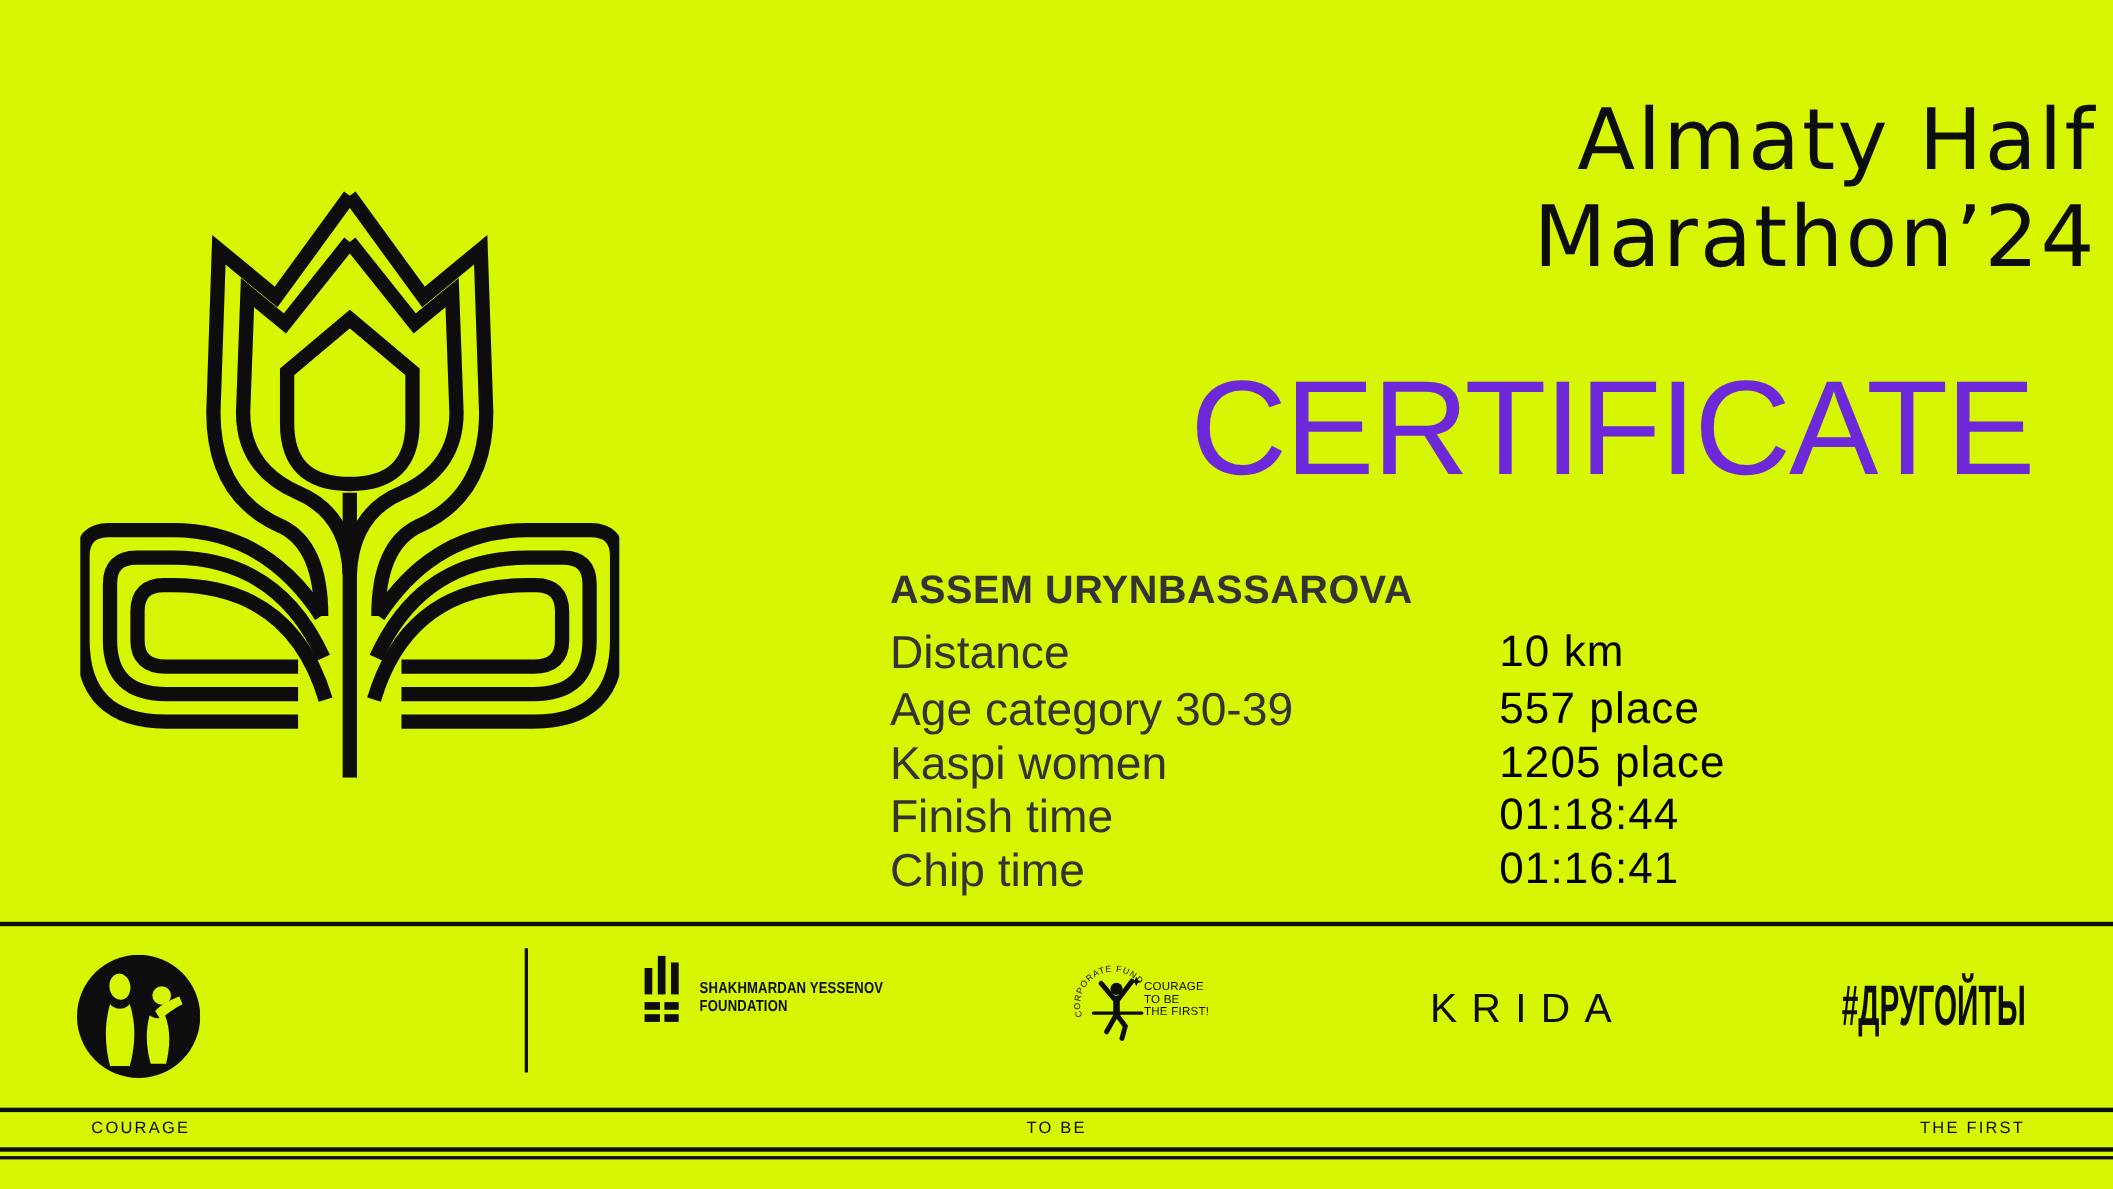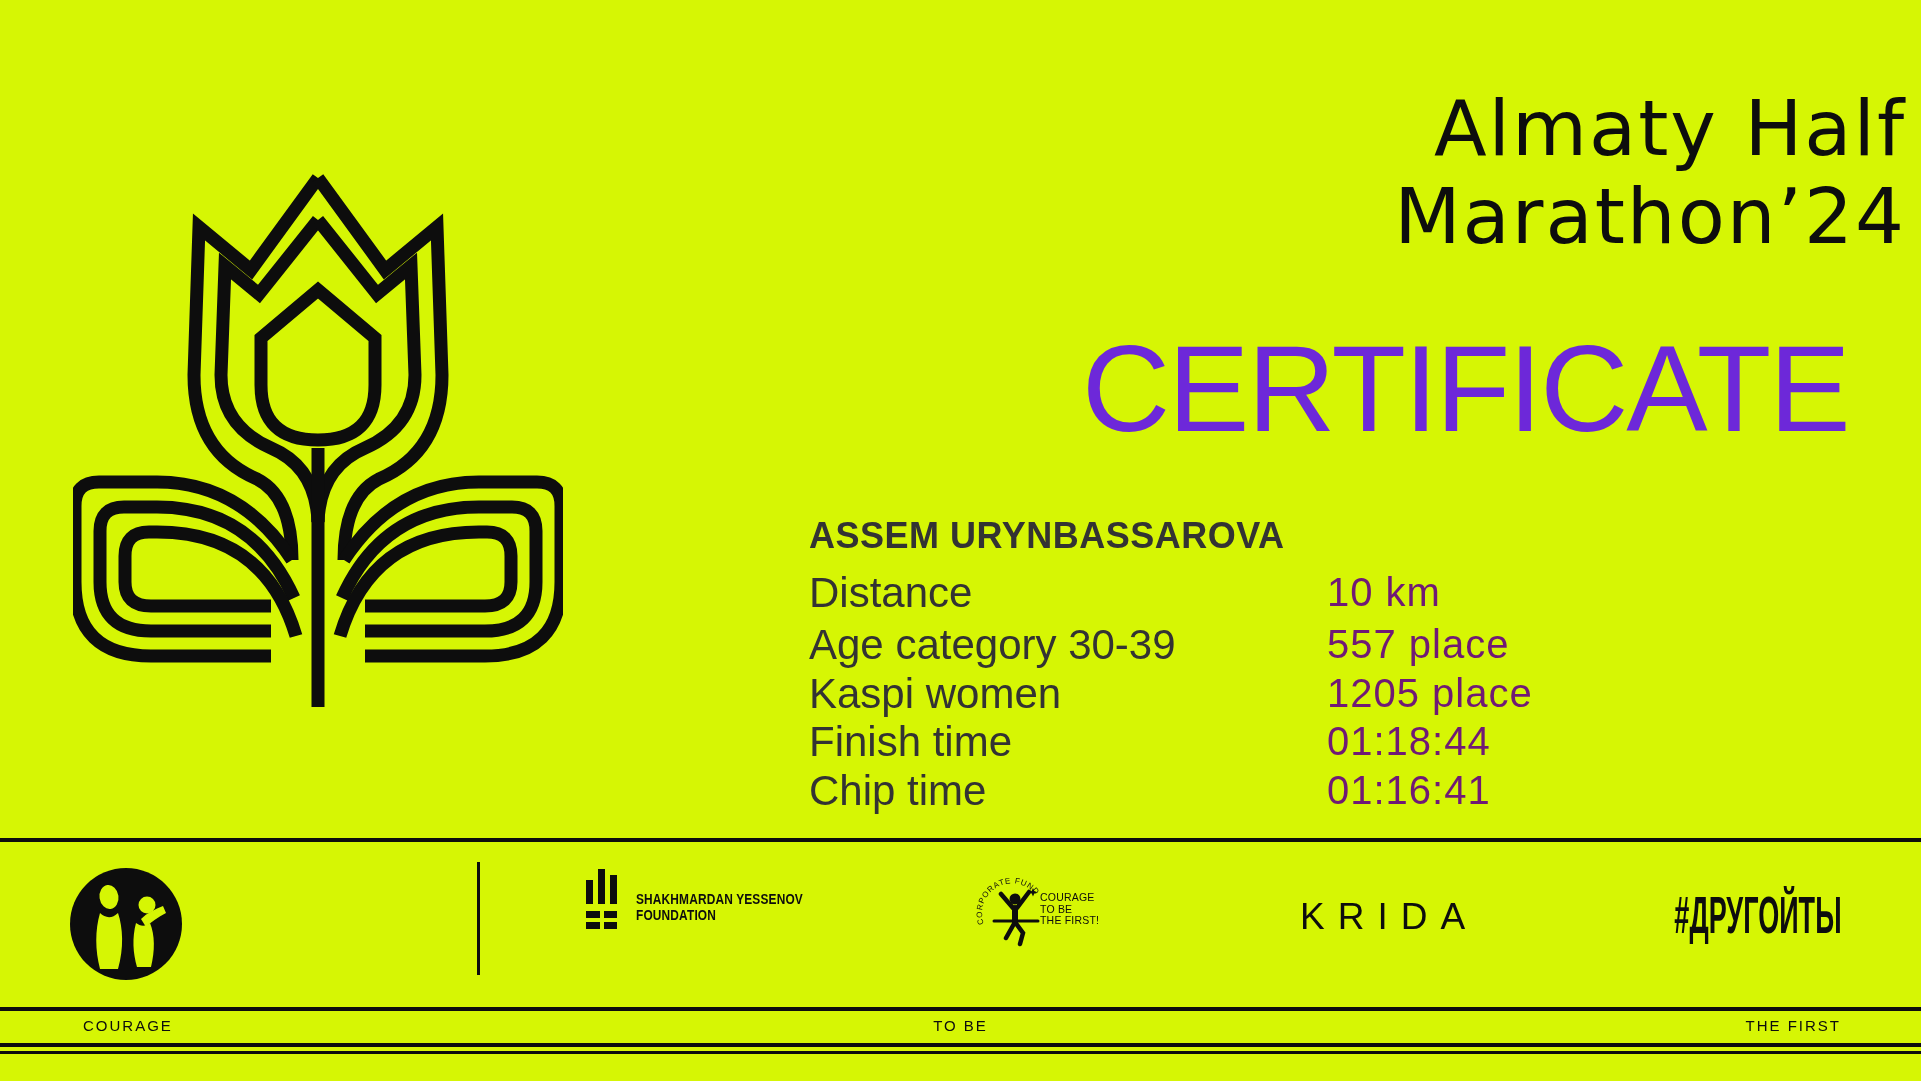--- a/index.html
+++ b/index.html
@@ -31,23 +31,23 @@
     left:809px;top:488px;
     font-size:36px;line-height:1;font-weight:bold;
     letter-spacing:0.5px;color:#333333;white-space:nowrap;margin-top:30px;
   }
   .stat-label{
     left:809px;
     font-size:42px;line-height:1;font-weight:400;
     color:#333333;white-space:nowrap;
   }
   .stat-value{
-    left:1327px;
+    left:1363px;
     font-size:40px;line-height:1;font-weight:400;
-    letter-spacing:1px;color:#701a75;white-space:nowrap;
+    letter-spacing:1px;color:#000000;white-space:nowrap;
   }
   .r0{top:572px;} .r1{top:624px;text-align:right;} .r2{top:673px;} .r3{top:721px;} .r4{top:770px;text-align:right;}
   
   .hline{left:0;width:1921px;background:#0D0D0D;}
   .l-top{top:838px;height:4px;}
   .l-s1{top:1007px;height:4px;}
   .l-s2{top:1043px;height:4px;}
   .l-s3{top:1051px;height:3px;}
   .kaspi-logo{left:70px;top:868px;}
   .kaspi-word{

